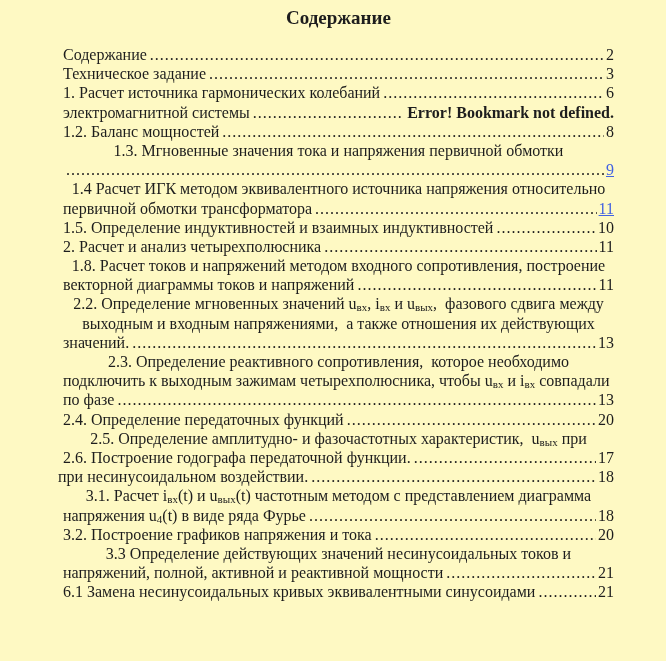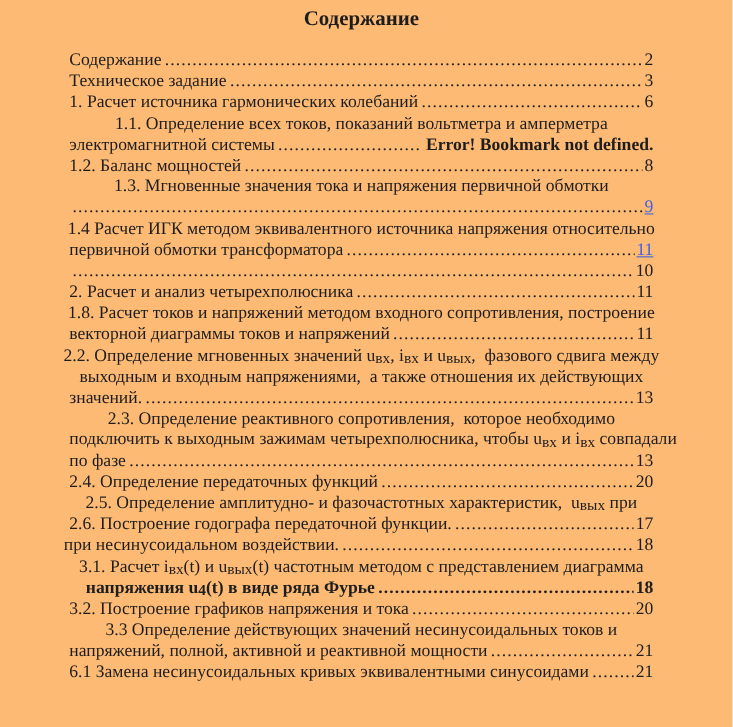--- a/index.html
+++ b/index.html
@@ -1,44 +1,44 @@
 <!DOCTYPE html>
 <html><head>
 <meta charset="utf-8">
 <style>
   html, body { margin: 0; padding: 0; background: #ffffff; }
   .page-wrap {
     width: 666px;
     height: 661px;
     box-sizing: border-box;
-    background: #fdba74;
+    background: #fef9c3;
     color: #1d1d1d;
     font-family: "Liberation Serif", "DejaVu Serif", serif;
     font-size: 16px;
-    padding: 5px 72px 0 63px;
+    padding: 5px 52px 0 63px;
     overflow: hidden;
   }
   .doc-title {
     font-size: 19px;
     font-weight: bold;
     text-align: center;
     line-height: 25px;
     margin: 0;
   }
   .toc { margin-top: 15px; }
   .line {
     display: flex;
     align-items: baseline;
     line-height: 19.2px;
     height: 19.2px;
   }
   .line.center { justify-content: center; }
   .txt { flex: 0 1 auto; white-space: nowrap; }
   .sub {
-    font-size: 14px;
+    font-size: 11px;
     position: relative;
     top: 2px;
     letter-spacing: 0;
   }
   .leader {
     flex: 1 1 auto;
     overflow: hidden;
     white-space: nowrap;
     margin: 0 2px 0 3px;
     min-width: 10px;
@@ -65,23 +65,20 @@
       <div class="line">
         <span class="txt"><span>Техническое задание</span></span>
         <span class="leader"></span>
         <span class="page">3</span>
       </div>
       <div class="line">
         <span class="txt"><span>1. Расчет источника гармонических колебаний</span></span>
         <span class="leader"></span>
         <span class="page">6</span>
       </div>
-      <div class="line center">
-        <span class="txt"><span>1.1. Определение всех токов, показаний вольтметра и амперметра</span></span>
-      </div>
       <div class="line">
         <span class="txt"><span>электромагнитной системы</span></span>
         <span class="leader"></span>
         <span class="page error">Error! Bookmark not defined.</span>
       </div>
       <div class="line">
         <span class="txt"><span>1.2. Баланс мощностей</span></span>
         <span class="leader"></span>
         <span class="page">8</span>
       </div>
@@ -94,20 +91,21 @@
       </div>
       <div class="line center">
         <span class="txt"><span>1.4 Расчет ИГК методом эквивалентного источника напряжения относительно</span></span>
       </div>
       <div class="line">
         <span class="txt"><span>первичной обмотки трансформатора</span></span>
         <span class="leader"></span>
         <span class="page link">11</span>
       </div>
       <div class="line">
+        <span class="txt"><span>1.5. Определение индуктивностей и взаимных индуктивностей</span></span>
         <span class="leader"></span>
         <span class="page">10</span>
       </div>
       <div class="line">
         <span class="txt"><span>2. Расчет и анализ четырехполюсника</span></span>
         <span class="leader"></span>
         <span class="page">11</span>
       </div>
       <div class="line center">
         <span class="txt"><span>1.8. Расчет токов и напряжений методом входного сопротивления, построение</span></span>
@@ -153,21 +151,21 @@
         <span class="page">17</span>
       </div>
       <div class="line" style="margin-left: -5px; justify-content: space-between;">
         <span class="txt"><span>при несинусоидальном воздействии.</span></span>
         <span class="leader"></span>
         <span class="page">18</span>
       </div>
       <div class="line center">
         <span class="txt"><span>3.1. Расчет i</span><span class="sub">вх</span><span>(t) и u</span><span class="sub">вых</span><span>(t) частотным методом с представлением диаграмма</span></span>
       </div>
-      <div class="line" style="margin-left: 15px; font-weight: bold;">
+      <div class="line" style="">
         <span class="txt"><span>напряжения u</span><span class="sub">4</span><span>(t) в виде ряда Фурье</span></span>
         <span class="leader"></span>
         <span class="page">18</span>
       </div>
       <div class="line">
         <span class="txt"><span>3.2. Построение графиков напряжения и тока</span></span>
         <span class="leader"></span>
         <span class="page">20</span>
       </div>
       <div class="line center">

